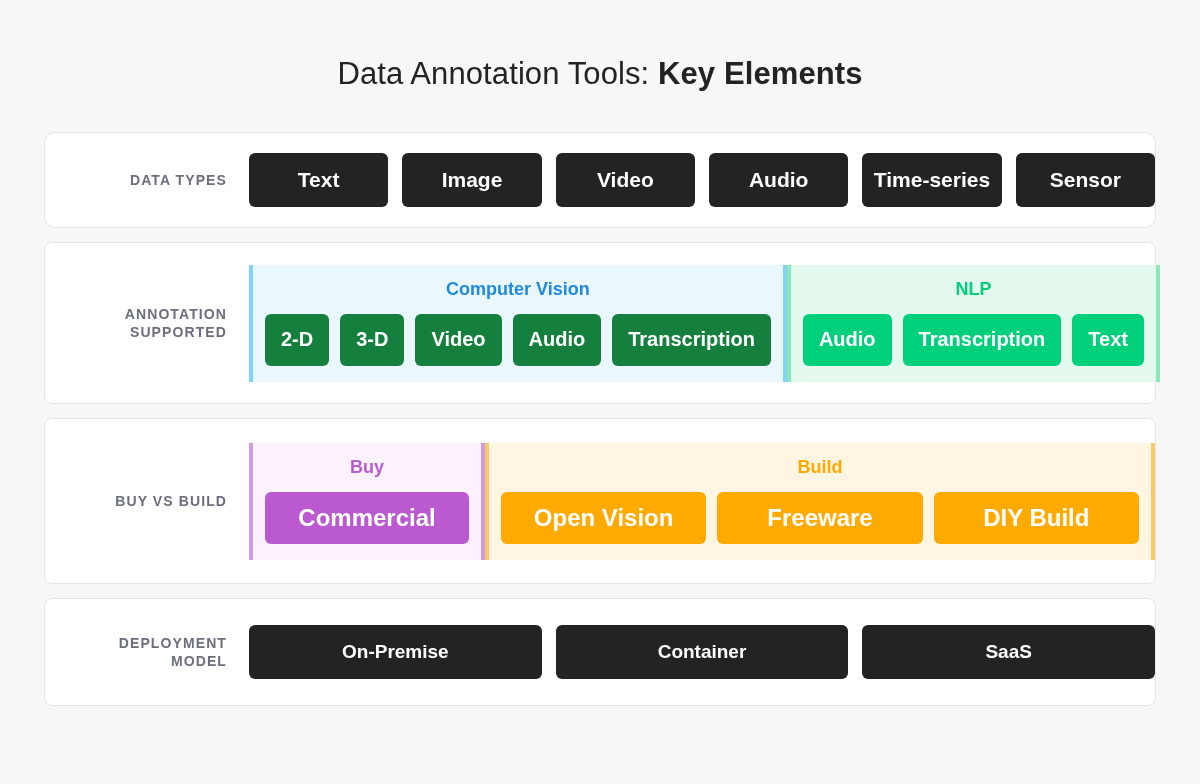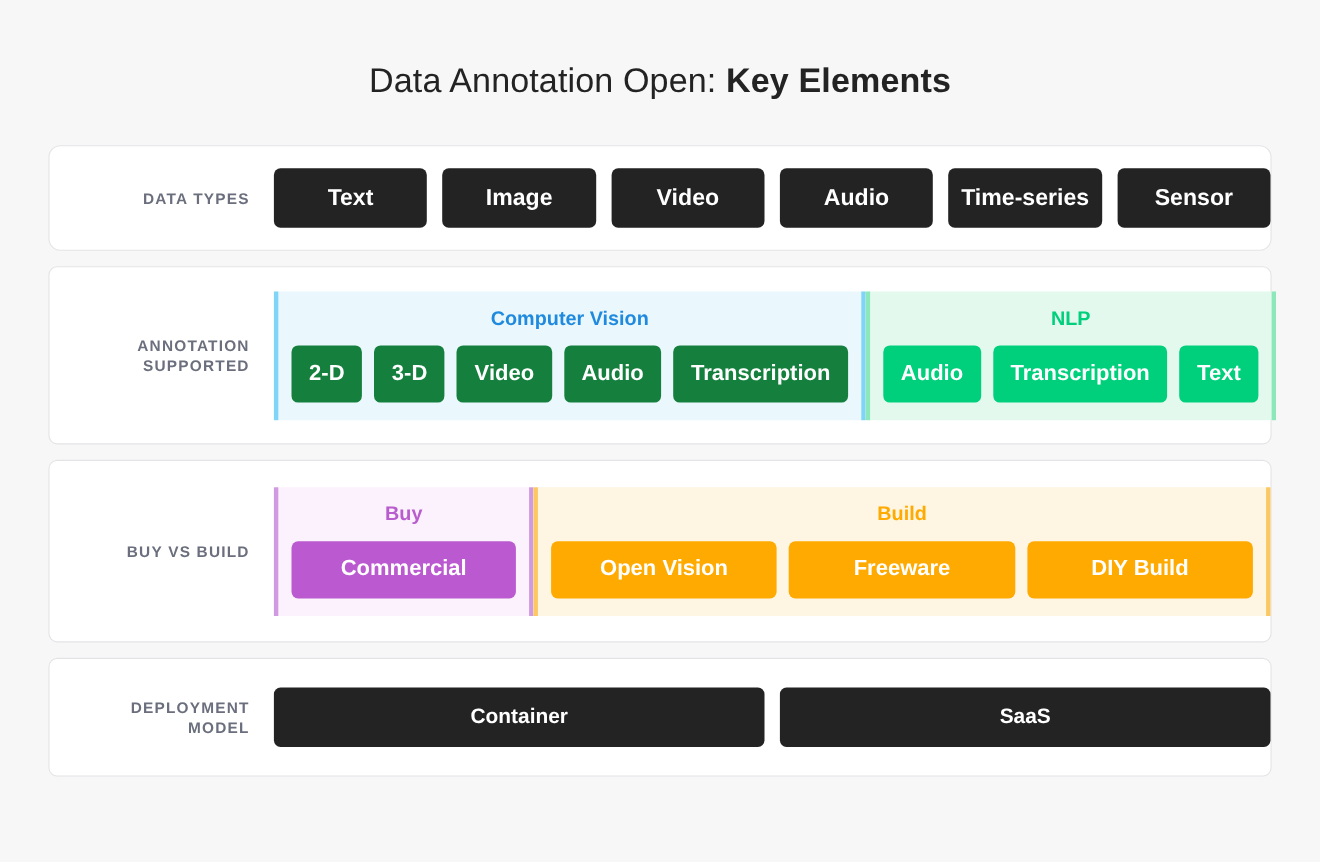--- a/index.html
+++ b/index.html
@@ -156,37 +156,37 @@
   #panel-cv .panel-title { color: #1f8ade; }
   #panel-cv .chip { background: #15803d; }
   #panel-nlp { flex: 1 1 auto; background: #e4f9ee; --bar: #8ce8bb; }
   #panel-nlp .panel-title { color: #00cf7c; }
   #panel-nlp .chip { background: #00cf7c; }
 
   
   #row-buybuild { height: 166px; }
   #row-buybuild .panel-chips .chip {
     height: 52px;
-    font-size: 20px;
+    font-size: 24px;
     flex: 1 1 0;
   }
   #panel-buy { flex: 0 0 236px; background: #fbf2fd; --bar: #cf9ae0; }
   #panel-buy .panel-title { color: #b95cce; }
   #panel-buy .chip { background: #bb5ad0; }
   #panel-build { flex: 1 1 auto; background: #fef5e2; --bar: #fcc863; }
   #panel-build .panel-title { color: #ffaa00; }
   #panel-build .chip { background: #ffaa00; }
 </style>
 </head>
 <body>
 
 <div class="page">
 
   <h1 class="title">
-    <span class="t-light">Data Annotation Open: </span><span class="t-bold">Key Elements</span>
+    <span class="t-light">Data Annotation Tools: </span><span class="t-bold">Key Elements</span>
   </h1>
 
   <div class="row-card" id="row-datatypes">
     <div class="row-label">DATA TYPES</div>
     <div class="row-body">
       <div class="chip-dark-strip">
         <div class="chip-dark">Text</div>
         <div class="chip-dark">Image</div>
         <div class="chip-dark">Video</div>
         <div class="chip-dark">Audio</div>
@@ -249,19 +249,20 @@
 
       </div>
     </div>
   </div>
 
   <div class="row-card" id="row-deployment">
     <div class="row-label">DEPLOYMENT
 MODEL</div>
     <div class="row-body">
       <div class="chip-dark-strip">
+        <div class="chip-dark">On-Premise</div>
         <div class="chip-dark">Container</div>
         <div class="chip-dark">SaaS</div>
       </div>
     </div>
   </div>
 
 </div>
 
 </body></html>

